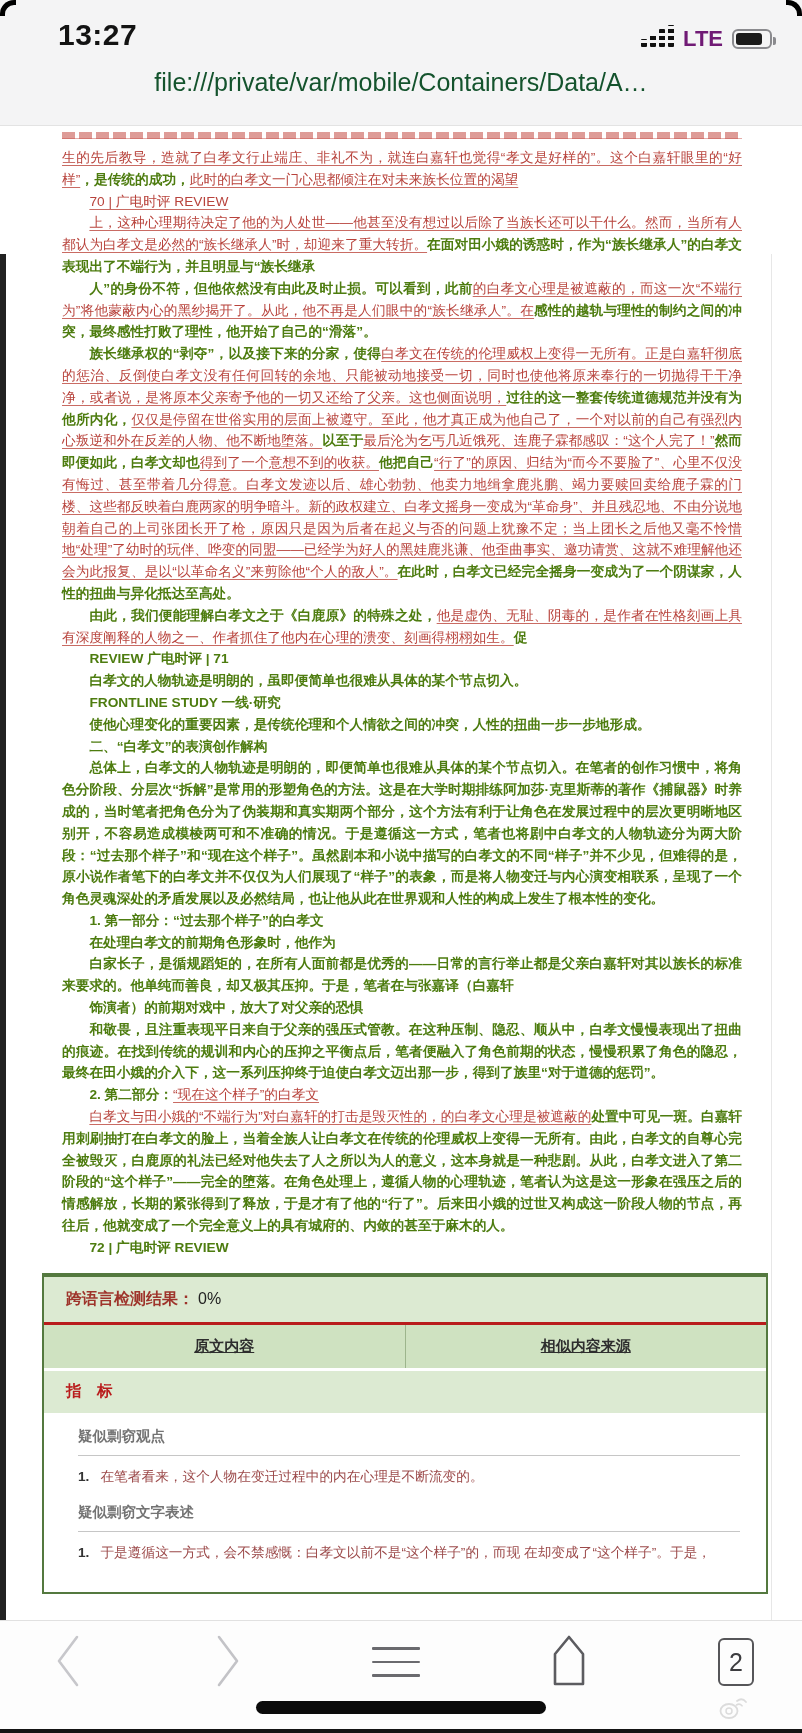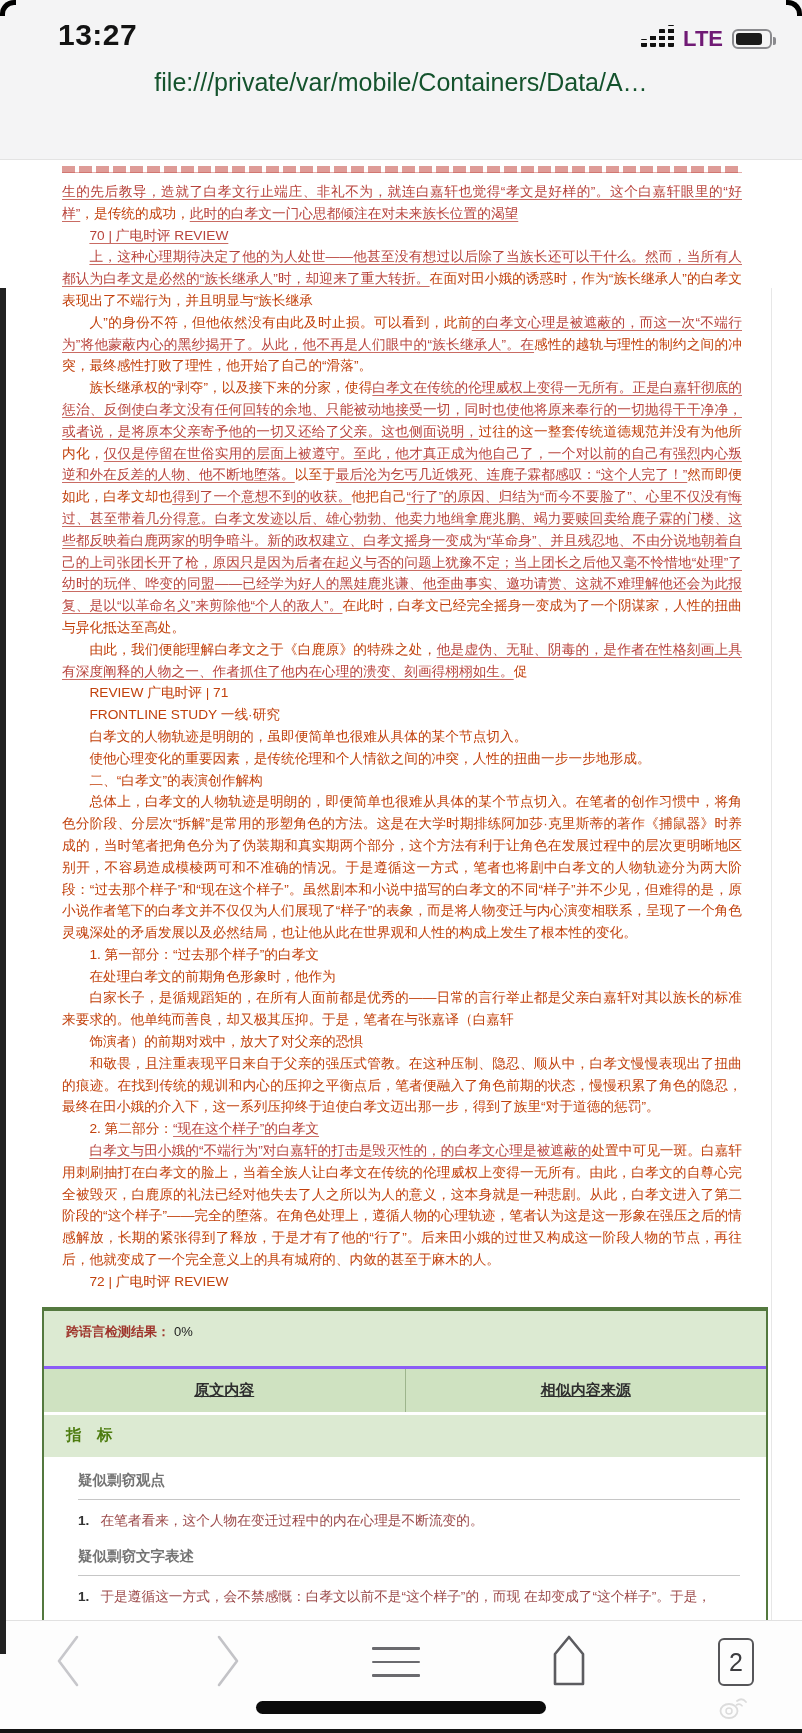--- a/index.html
+++ b/index.html
@@ -1,21 +1,21 @@
 <!DOCTYPE html>
 <html><head>
 <meta charset="utf-8">
 <style>
   * { margin:0; padding:0; box-sizing:border-box; }
   html,body { background:#fff; }
   body { font-family:"Liberation Sans","DejaVu Sans",sans-serif; }
   .screen { position:relative; width:802px; height:1733px; margin:0 auto; background:#fff; overflow:hidden; }
 
   
-  .top-chrome { position:relative; height:160px; background:#f4f4f5; border-bottom:1px solid #e3e3e3; }
+  .top-chrome { position:relative; height:126px; background:#f4f4f5; border-bottom:1px solid #e3e3e3; }
   .status-bar { display:flex; justify-content:space-between; align-items:flex-end; padding:16px 30px 0 58px; height:52px; }
   .time { font-size:30px; font-weight:700; color:#131313; letter-spacing:.5px; }
   .status-right { display:flex; align-items:center; gap:9px; }
   .signal { display:flex; align-items:flex-end; gap:3px; height:22px; padding-bottom:3px; }
   .signal i { display:block; width:6px; border-radius:1px;
               background:repeating-linear-gradient(0deg,#111 0 4px,rgba(0,0,0,0) 4px 7px); }
   .signal i:nth-child(1){height:8px;} .signal i:nth-child(2){height:13px;}
   .signal i:nth-child(3){height:18px;} .signal i:nth-child(4){height:22px;}
   .lte { font-size:22px; font-weight:600; color:#701a75; }
   .battery { position:relative; width:40px; height:20px; border:2px solid #8a8a8e; border-radius:6px; }
@@ -34,31 +34,31 @@
   
   .page { position:relative; height:1494px; background:#fff; overflow:hidden; }
   .doc { padding:4px 60px 0 62px; }
   .clipped-line { height:7px; margin:2px 0 8px 0;
      background:repeating-linear-gradient(90deg, rgba(195,74,66,.55) 0 13px, rgba(195,74,66,0) 13px 17px);
      border-bottom:1px solid rgba(195,74,66,.45); }
   .para { font-size:13.7px; line-height:21.8px; text-align:justify; color:#3d3d3d; }
   .para.indent { text-indent:2em; }
   .red { color:#b8433c; text-decoration:underline; text-decoration-color:#c96b63;
          text-decoration-thickness:1px; text-underline-offset:2.5px; }
-  .blk { color:#c2410c; }
+  .blk { color:#4d7c0f;font-weight:bold; }
 
   
   .report-table { margin:14px -26px 0 -20px; border:2px solid #54793f; border-top-width:4px; background:#fff; }
-  .result-row { background:#dcead2; padding:12px 22px 25px; border-bottom:3px solid #8b5cf6; font-size:13px; }
+  .result-row { background:#dcead2; padding:12px 22px 12px; border-bottom:3px solid #b91c1c; font-size:16px; }
   .result-label { color:#9e342b; font-weight:700; }
   .result-value { color:#222; margin-left:4px; }
   .hdr-row { display:flex; background:#cfe2c1; border-bottom:3px solid #fff; }
   .hdr-cell { flex:1; text-align:center; padding:12px 0; font-weight:700; font-size:15px; color:#2e2e2e;text-decoration:underline; }
   .hdr-cell:first-child { border-right:1px solid #9db58c; }
-  .zhibiao-row { background:#dcead2; padding:10px 22px 11px; font-weight:700; font-size:15.5px; color:#4d7c0f; }
+  .zhibiao-row { background:#dcead2; padding:10px 22px 11px; font-weight:700; font-size:15.5px; color:#b91c1c; }
   .sections { background:#fff; padding:2px 26px 24px 34px; }
   .sec-title { font-weight:700; color:#737373; font-size:14.5px; padding:12px 0 9px; border-bottom:1px solid #c6c6c6; }
   .sec-item { display:flex; gap:11px; padding:10px 0 4px; font-size:13.7px; line-height:21.5px; color:#9c4a4a; text-align:justify; }
   .sec-item .num { font-weight:700; color:#333; flex:0 0 auto; }
 
   
   .nav-bar { position:absolute; left:0; top:1620px; width:100%; height:113px; background:#fdfdfd;
              border-top:1px solid #e1e1e1; display:flex; justify-content:space-between;
              align-items:flex-start; padding:10px 48px 0 52px; }
   .nav-btn { background:none; border:none; cursor:pointer; padding:0; display:flex; align-items:center; justify-content:center; height:62px; }
@@ -105,22 +105,22 @@
     <div class="doc">
       <div class="clipped-line"></div>
       <div id="doc-content">
           <p class="para"><span class="red">生的先后教导，造就了白孝文行止端庄、非礼不为，就连白嘉轩也觉得“孝文是好样的”。这个白嘉轩眼里的“好样”</span><span class="blk">，是传统的成功，</span><span class="red">此时的白孝文一门心思都倾注在对未来族长位置的渴望</span></p>
           <p class="para indent"><span class="red">70 | 广电时评 REVIEW</span></p>
           <p class="para indent"><span class="red">上，这种心理期待决定了他的为人处世——他甚至没有想过以后除了当族长还可以干什么。然而，当所有人都认为白孝文是必然的“族长继承人”时，却迎来了重大转折。</span><span class="blk">在面对田小娥的诱惑时，作为“族长继承人”的白孝文表现出了不端行为，并且明显与“族长继承</span></p>
           <p class="para indent"><span class="blk">人”的身份不符，但他依然没有由此及时止损。可以看到，此前</span><span class="red">的白孝文心理是被遮蔽的，而这一次“不端行为”将他蒙蔽内心的黑纱揭开了。从此，他不再是人们眼中的“族长继承人”。在</span><span class="blk">感性的越轨与理性的制约之间的冲突，最终感性打败了理性，他开始了自己的“滑落”。</span></p>
           <p class="para indent"><span class="blk">族长继承权的“剥夺”，以及接下来的分家，使得</span><span class="red">白孝文在传统的伦理威权上变得一无所有。正是白嘉轩彻底的惩治、反倒使白孝文没有任何回转的余地、只能被动地接受一切，同时也使他将原来奉行的一切抛得干干净净，或者说，是将原本父亲寄予他的一切又还给了父亲。这也侧面说明，</span><span class="blk">过往的这一整套传统道德规范并没有为他所内化，</span><span class="red">仅仅是停留在世俗实用的层面上被遵守。至此，他才真正成为他自己了，一个对以前的自己有强烈内心叛逆和外在反差的人物、他不断地堕落。</span><span class="blk">以至于</span><span class="red">最后沦为乞丐几近饿死、连鹿子霖都感叹：“这个人完了！”</span><span class="blk">然而即便如此，白孝文却也</span><span class="red">得到了一个意想不到的收获。</span><span class="blk">他把自己</span><span class="red">“行了”的原因、归结为“而今不要脸了”、心里不仅没有悔过、甚至带着几分得意。白孝文发迹以后、雄心勃勃、他卖力地缉拿鹿兆鹏、竭力要赎回卖给鹿子霖的门楼、这些都反映着白鹿两家的明争暗斗。新的政权建立、白孝文摇身一变成为“革命身”、并且残忍地、不由分说地朝着自己的上司张团长开了枪，原因只是因为后者在起义与否的问题上犹豫不定；当上团长之后他又毫不怜惜地“处理”了幼时的玩伴、哗变的同盟——已经学为好人的黑娃鹿兆谦、他歪曲事实、邀功请赏、这就不难理解他还会为此报复、是以“以革命名义”来剪除他“个人的敌人”。</span><span class="blk">在此时，白孝文已经完全摇身一变成为了一个阴谋家，人性的扭曲与异化抵达至高处。</span></p>
           <p class="para indent"><span class="blk">由此，我们便能理解白孝文之于《白鹿原》的特殊之处，</span><span class="red">他是虚伪、无耻、阴毒的，是作者在性格刻画上具有深度阐释的人物之一、作者抓住了他内在心理的溃变、刻画得栩栩如生。</span><span class="blk">促</span></p>
           <p class="para indent"><span class="blk">REVIEW 广电时评 | 71</span></p>
+          <p class="para indent"><span class="blk">白孝文的人物轨迹是明朗的，虽即便简单也很难从具体的某个节点切入。</span></p>
           <p class="para indent"><span class="blk">FRONTLINE STUDY 一线·研究</span></p>
-          <p class="para indent"><span class="blk">白孝文的人物轨迹是明朗的，虽即便简单也很难从具体的某个节点切入。</span></p>
           <p class="para indent"><span class="blk">使他心理变化的重要因素，是传统伦理和个人情欲之间的冲突，人性的扭曲一步一步地形成。</span></p>
           <p class="para indent"><span class="blk">二、“白孝文”的表演创作解构</span></p>
           <p class="para indent"><span class="blk">总体上，白孝文的人物轨迹是明朗的，即便简单也很难从具体的某个节点切入。在笔者的创作习惯中，将角色分阶段、分层次“拆解”是常用的形塑角色的方法。这是在大学时期排练阿加莎·克里斯蒂的著作《捕鼠器》时养成的，当时笔者把角色分为了伪装期和真实期两个部分，这个方法有利于让角色在发展过程中的层次更明晰地区别开，不容易造成模棱两可和不准确的情况。于是遵循这一方式，笔者也将剧中白孝文的人物轨迹分为两大阶段：“过去那个样子”和“现在这个样子”。虽然剧本和小说中描写的白孝文的不同“样子”并不少见，但难得的是，原小说作者笔下的白孝文并不仅仅为人们展现了“样子”的表象，而是将人物变迁与内心演变相联系，呈现了一个角色灵魂深处的矛盾发展以及必然结局，也让他从此在世界观和人性的构成上发生了根本性的变化。</span></p>
           <p class="para indent"><span class="blk">1. 第一部分：“过去那个样子”的白孝文</span></p>
           <p class="para indent"><span class="blk">在处理白孝文的前期角色形象时，他作为</span></p>
           <p class="para indent"><span class="blk">白家长子，是循规蹈矩的，在所有人面前都是优秀的——日常的言行举止都是父亲白嘉轩对其以族长的标准来要求的。他单纯而善良，却又极其压抑。于是，笔者在与张嘉译（白嘉轩</span></p>
           <p class="para indent"><span class="blk">饰演者）的前期对戏中，放大了对父亲的恐惧</span></p>
           <p class="para indent"><span class="blk">和敬畏，且注重表现平日来自于父亲的强压式管教。在这种压制、隐忍、顺从中，白孝文慢慢表现出了扭曲的痕迹。在找到传统的规训和内心的压抑之平衡点后，笔者便融入了角色前期的状态，慢慢积累了角色的隐忍，最终在田小娥的介入下，这一系列压抑终于迫使白孝文迈出那一步，得到了族里“对于道德的惩罚”。</span></p>
           <p class="para indent"><span class="blk">2. 第二部分：</span><span class="red">“现在这个样子”的白孝文</span></p>
           <p class="para indent"><span class="red">白孝文与田小娥的“不端行为”对白嘉轩的打击是毁灭性的，的白孝文心理是被遮蔽的</span><span class="blk">处置中可见一斑。白嘉轩用刺刷抽打在白孝文的脸上，当着全族人让白孝文在传统的伦理威权上变得一无所有。由此，白孝文的自尊心完全被毁灭，白鹿原的礼法已经对他失去了人之所以为人的意义，这本身就是一种悲剧。从此，白孝文进入了第二阶段的“这个样子”——完全的堕落。在角色处理上，遵循人物的心理轨迹，笔者认为这是这一形象在强压之后的情感解放，长期的紧张得到了释放，于是才有了他的“行了”。后来田小娥的过世又构成这一阶段人物的节点，再往后，他就变成了一个完全意义上的具有城府的、内敛的甚至于麻木的人。</span></p>

